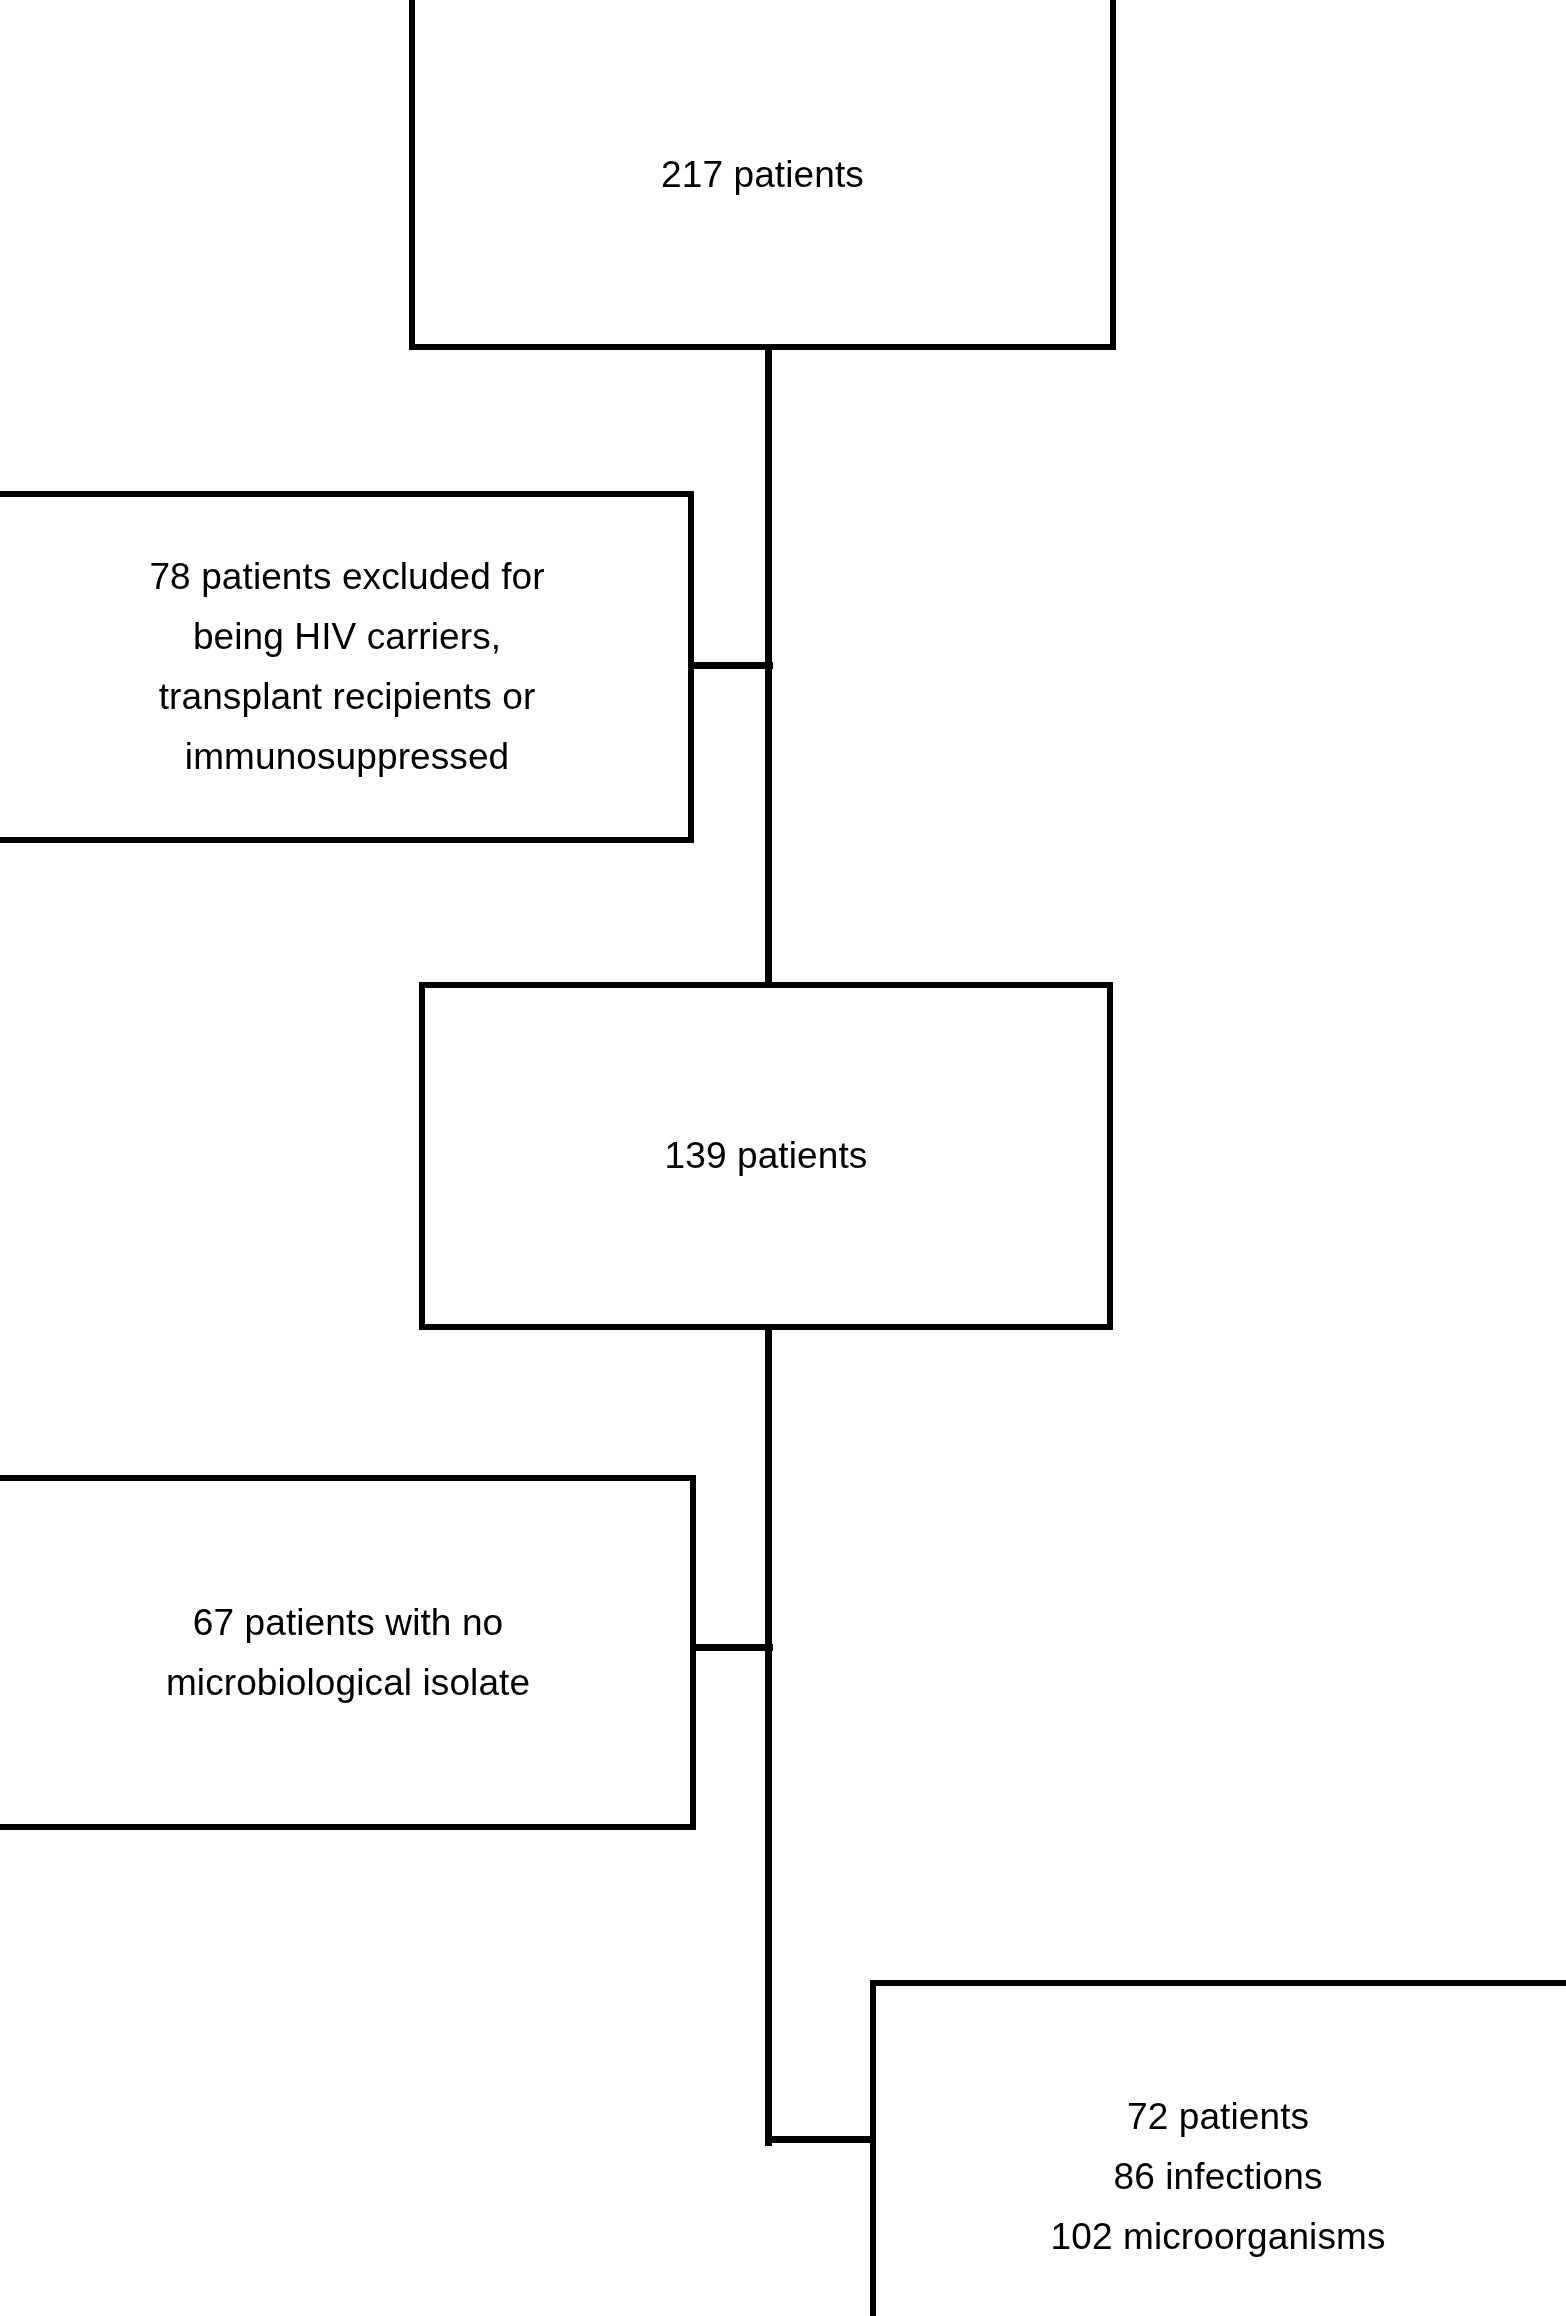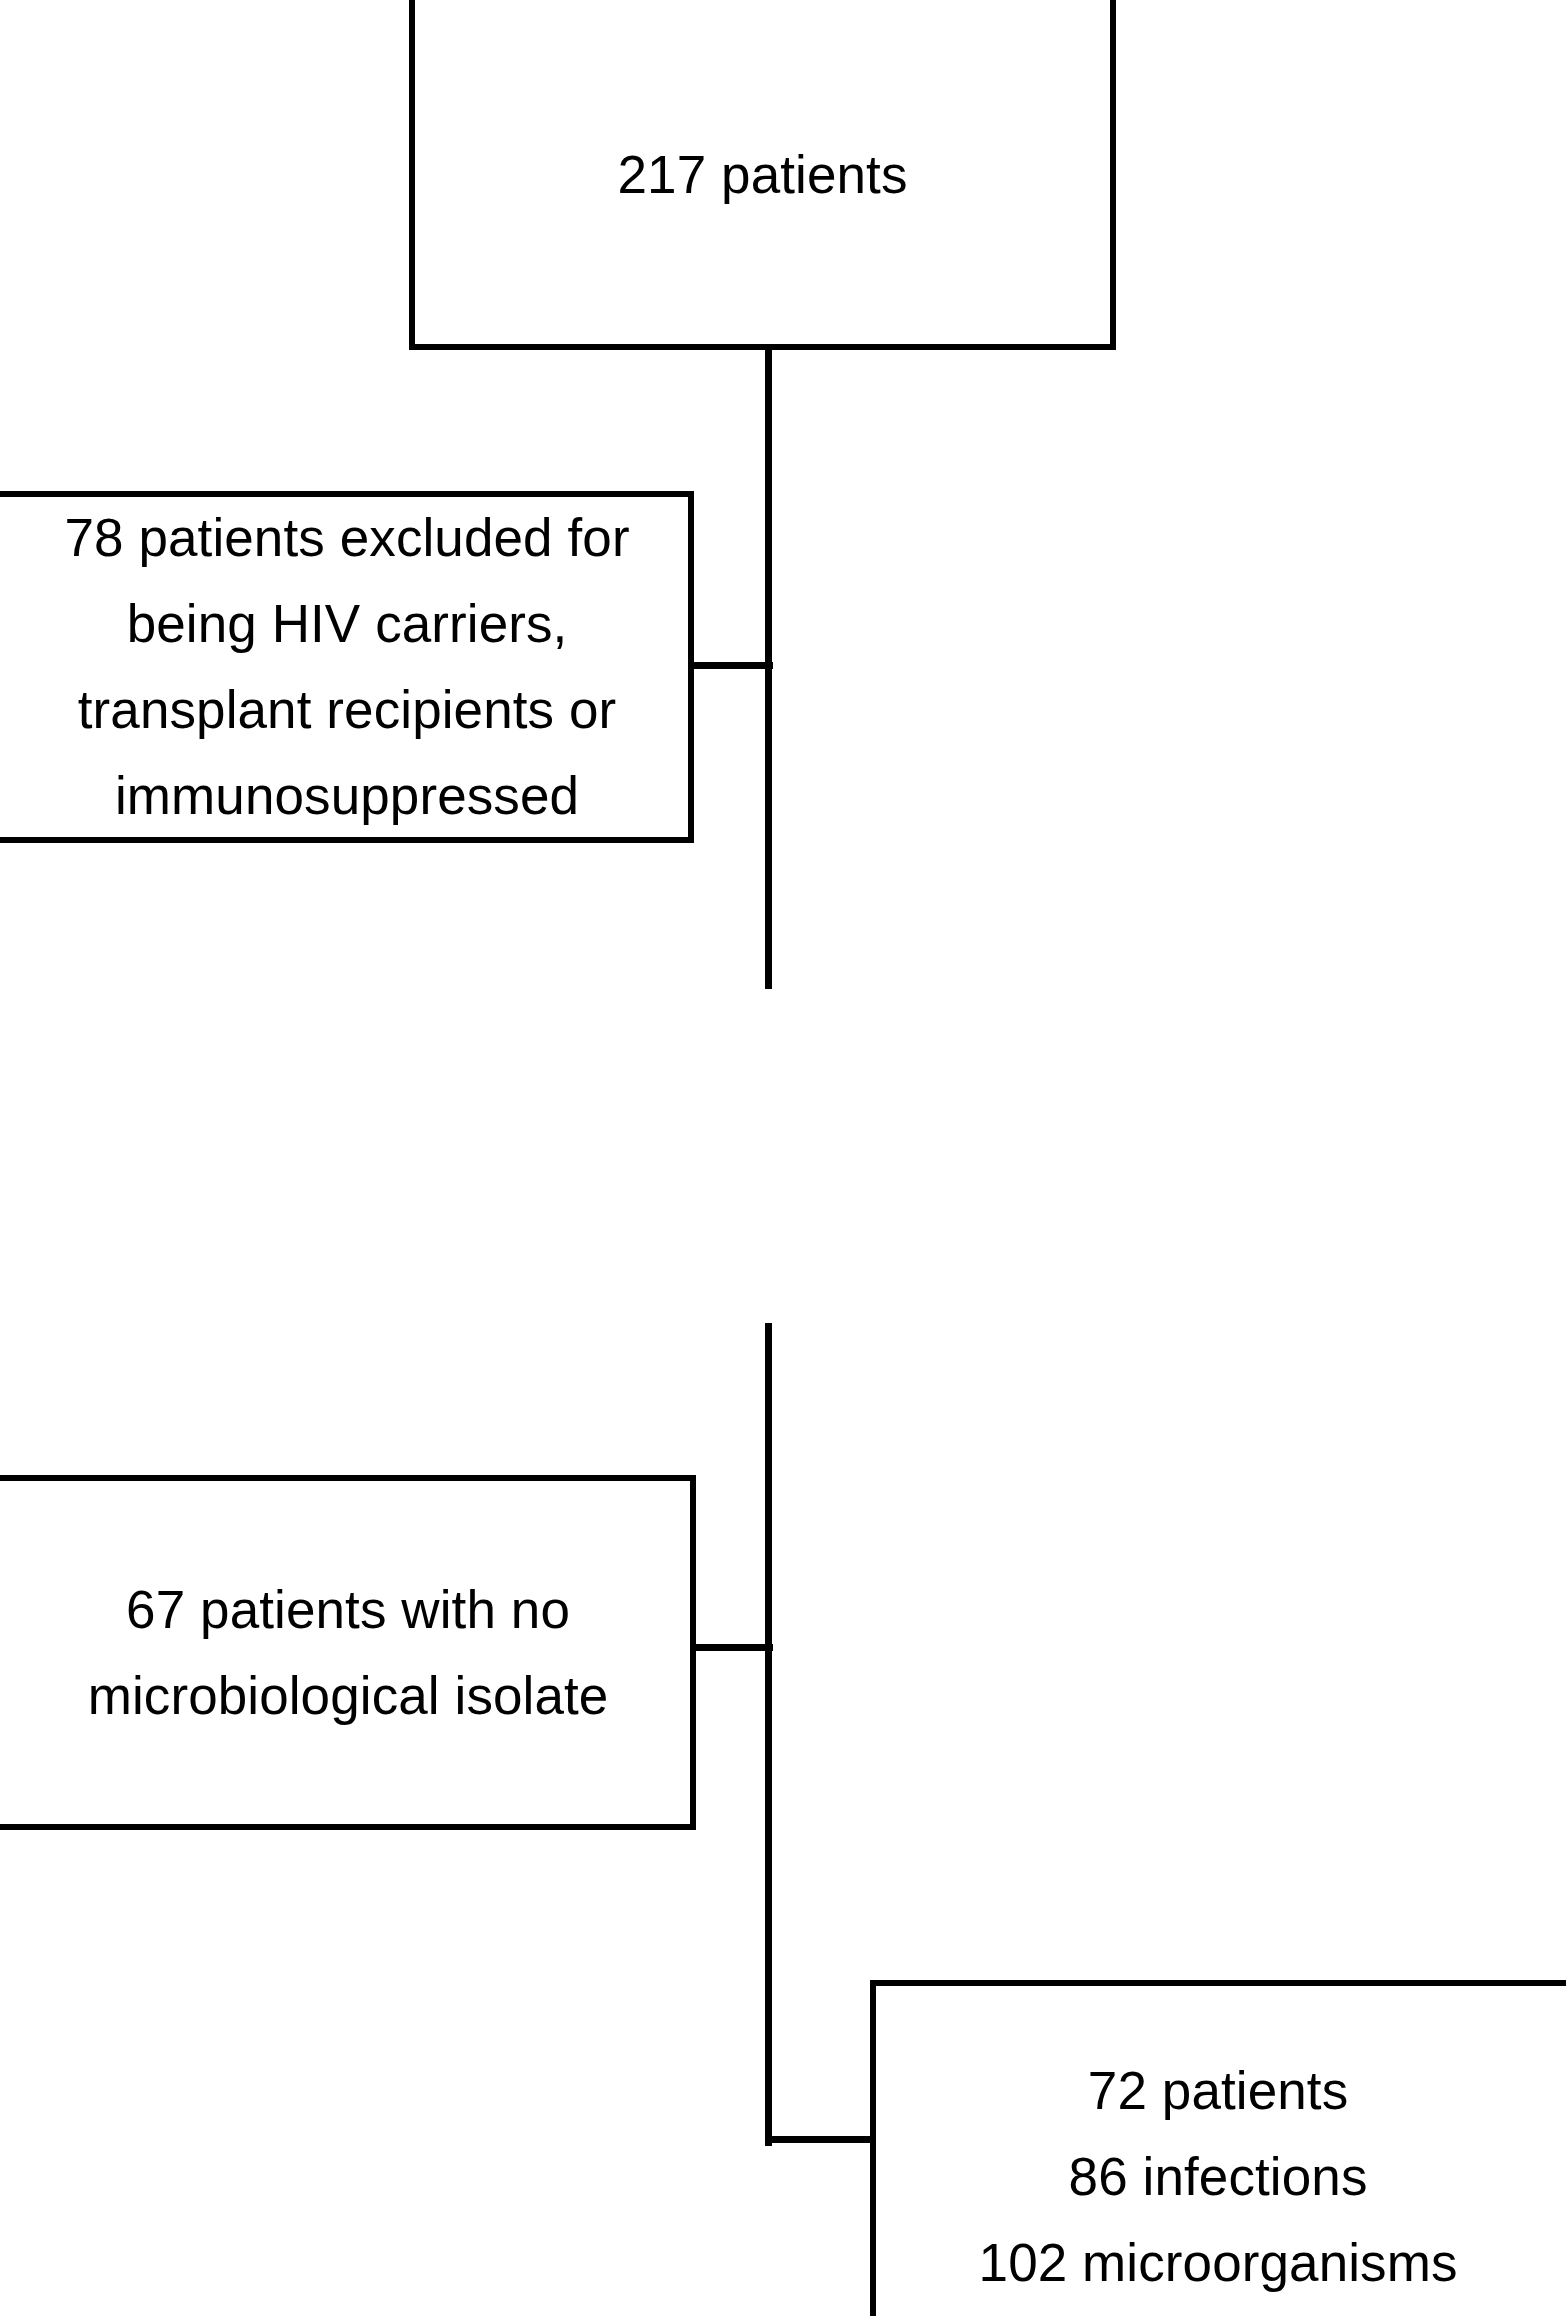--- a/index.html
+++ b/index.html
@@ -24,21 +24,21 @@
     display: flex;
     align-items: center;
     justify-content: center;
     z-index: 2;
   }
   .node .node-text {
     display: block;
     width: 100%;
     text-align: center;
     color: #000000;
-    font-size: 53px;
+    font-size: 37px;
     line-height: 1.62;
     white-space: pre-line;
     letter-spacing: 0.1px;
   }
   
   #node-total {
     left: 409px;
     top: -59px;
     width: 707px;
     height: 409px;
@@ -106,20 +106,23 @@
     <span class="node-text">217 patients</span>
   </div>
 
   <div class="node" id="node-excluded">
     <span class="node-text">78 patients excluded for
 being HIV carriers,
 transplant recipients or
 immunosuppressed</span>
   </div>
 
+  <div class="node" id="node-remaining">
+    <span class="node-text">139 patients</span>
+  </div>
 
   <div class="node" id="node-no-isolate">
     <span class="node-text">67 patients with no
 microbiological isolate</span>
   </div>
 
   <div class="node" id="node-final">
     <span class="node-text">72 patients
 86 infections
 102 microorganisms</span>

